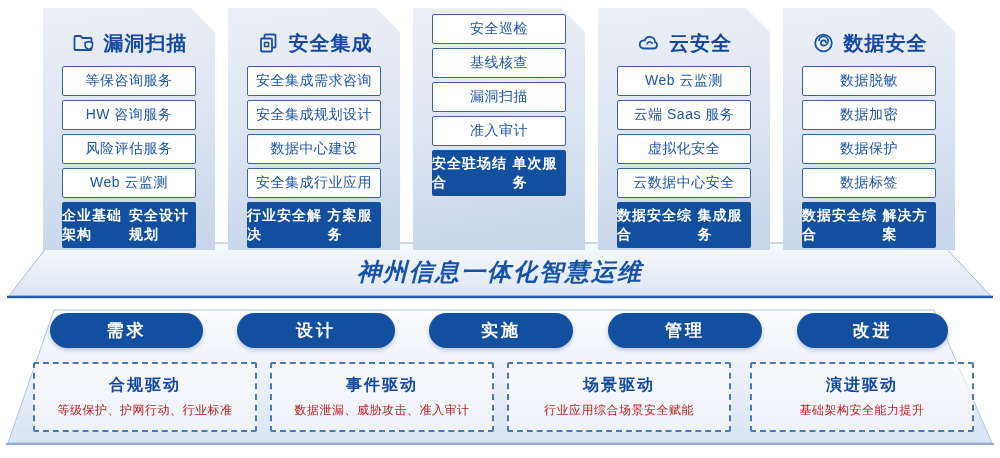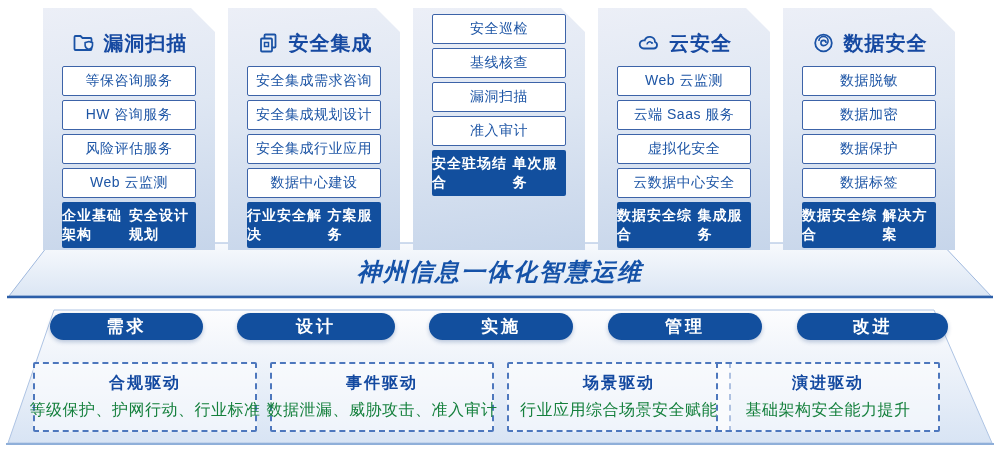--- a/index.html
+++ b/index.html
@@ -38,37 +38,37 @@
   .icon{display:inline-flex;align-items:center;}
 
   
   .banner-title{
     position:absolute;z-index:2;top:256px;left:0;width:1000px;text-align:center;
     font-size:24px;font-weight:700;font-style:italic;color:#1552a8;letter-spacing:2px;
   }
 
   
   .pill{
-    position:absolute;z-index:2;top:313px;height:27px;border-radius:18px;
+    position:absolute;z-index:2;top:313px;height:35px;border-radius:18px;
     background:#124f9e;color:#ffffff;font-size:17px;font-weight:700;letter-spacing:3px;
     display:flex;align-items:center;justify-content:center;
     box-shadow:0 2px 4px rgba(20,60,130,0.28);
   }
   .p0{left:50px;width:153px}.p1{left:237px;width:158px}.p2{left:429px;width:144px}
   .p3{left:608px;width:154px}.p4{left:797px;width:151px}
 
   
   .driver{
     position:absolute;z-index:2;top:362px;width:224px;height:70px;box-sizing:border-box;
     border:2px dashed #4d77bd;border-radius:2px;background:rgba(255,255,255,0.55);
     display:flex;flex-direction:column;align-items:center;justify-content:center;
   }
-  .d0{left:33px}.d1{left:270px}.d2{left:507px}.d3{left:716px}
+  .d0{left:33px}.d1{left:270px}.d2{left:507px}.d3{left:750px}
   .driver-title{font-size:16px;font-weight:700;color:#1349a0;letter-spacing:2px;}
-  .driver-desc{margin-top:6px;font-size:16px;color:#15803d;letter-spacing:0.5px;white-space:nowrap;}
+  .driver-desc{margin-top:6px;font-size:12px;color:#b91c1c;letter-spacing:0.5px;white-space:nowrap;}
 </style>
 </head>
 <body>
 
 <div class="stage">
 
   <svg class="bg" width="1000" height="458" viewBox="0 0 1000 458">
     <defs>
       <linearGradient id="gBanner" x1="0" y1="0" x2="0" y2="1">
         <stop offset="0" stop-color="#f8fafd"></stop>
@@ -114,22 +114,22 @@
           <rect x="8" y="3.5" width="11" height="13" rx="1" fill="#e9eef6" stroke="#1a52a5" stroke-width="1.8"></rect>
           <rect x="4.5" y="7.5" width="11" height="13" rx="1" fill="#e9eef6" stroke="#1a52a5" stroke-width="1.8"></rect>
           <rect x="8" y="11.5" width="4" height="4" fill="none" stroke="#1a52a5" stroke-width="1.5"></rect>
         </svg>
       </span>
       <span class="card-title">安全集成</span>
     </div>
     <div class="card-items">
       <div class="item">安全集成需求咨询</div>
       <div class="item">安全集成规划设计</div>
+      <div class="item">数据中心建设</div>
       <div class="item">安全集成行业应用</div>
-      <div class="item">数据中心建设</div>
     </div>
     <div class="card-footer">
       <span>行业安全解决</span>
       <span>方案服务</span>
     </div>
   </div>
 
   <div class="card c2">
     <div class="card-items">
       <div class="item">安全巡检</div>

